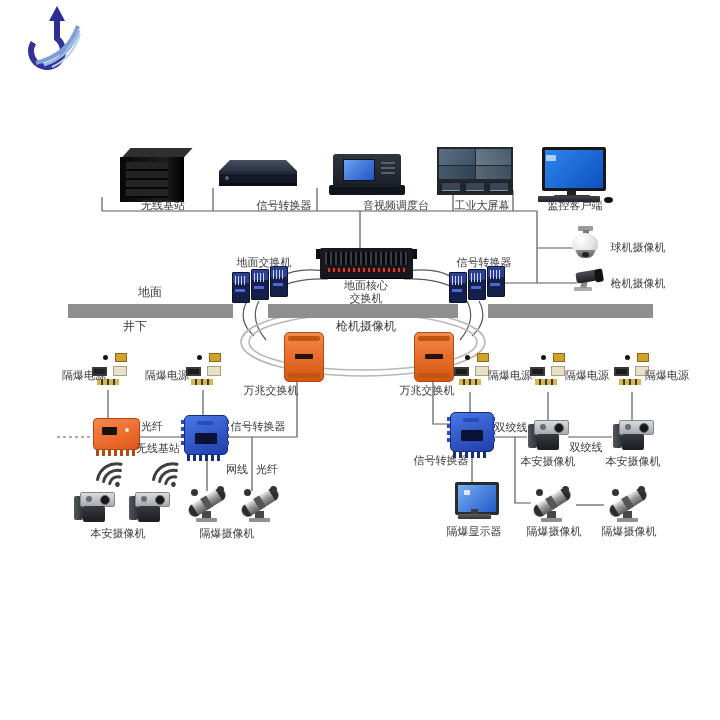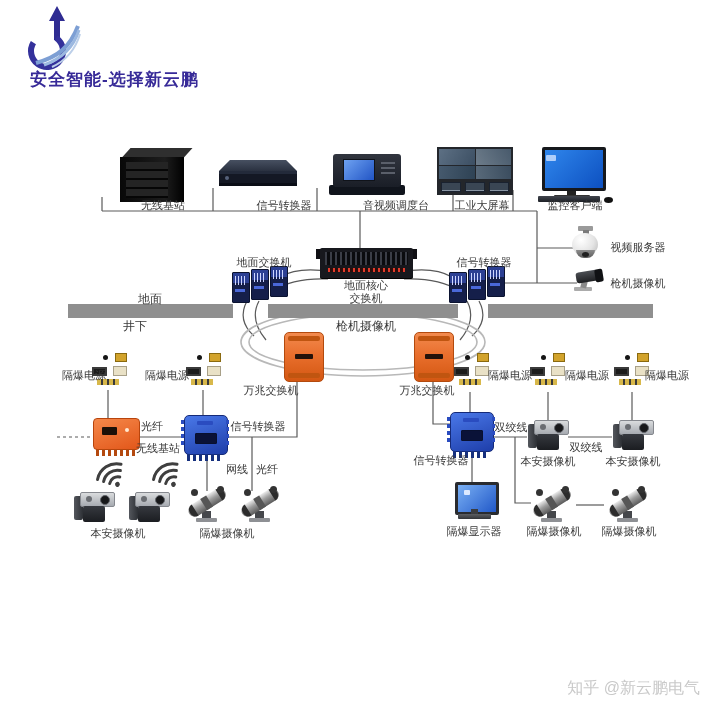--- a/index.html
+++ b/index.html
@@ -170,21 +170,20 @@
     </g>
   </svg>
 
   <svg style="position:absolute;left:20px;top:4px;z-index:5" width="72" height="72" viewBox="0 0 72 72">
     <path d="M37,2 L45,17 L40,17 L40,36 L34,36 L34,17 L29,17 Z" fill="#2f2c92"></path>
     <circle cx="27" cy="47" r="16" stroke="#34319b" stroke-width="6" fill="none" stroke-dasharray="74 27" transform="rotate(-55 27 47)"></circle>
     <path d="M58,22 C50,43 38,53 16,59" stroke="#7d9fd4" stroke-width="4" fill="none"></path>
     <path d="M59,26 C53,45 41,55 24,61" stroke="#9bb8e0" stroke-width="3" fill="none"></path>
     <path d="M60,30 C55,47 45,57 32,63" stroke="#bccfe9" stroke-width="2" fill="none"></path>
   </svg>
-  <div class="slogan" style="left:30px;top:68px">安全智能-选择新云鹏</div>
 
 
   <div class="bar" style="left:68px;top:304px;width:165px"></div>
   <div class="bar" style="left:268px;top:304px;width:190px"></div>
   <div class="bar" style="left:488px;top:304px;width:165px"></div>
 
   <div class="dev" style="left:116px;top:148px;width:84px;height:54px">
     <div class="nas-top"></div>
     <div class="nas-body"></div>
     <div class="nas-bays"></div>
@@ -439,24 +438,24 @@
   <span class="lbl" style="left:163px;top:199px">无线基站</span>
   <span class="lbl" style="left:284px;top:199px">信号转换器</span>
   <span class="lbl" style="left:396px;top:199px">音视频调度台</span>
   <span class="lbl" style="left:482px;top:199px">工业大屏幕</span>
   <span class="lbl" style="left:575px;top:199px">监控客户端</span>
 
   <span class="lbl" style="left:264px;top:256px">地面交换机</span>
   <span class="lbl" style="left:484px;top:256px">信号转换器</span>
   <span class="lbl" style="left:366px;top:279px">地面核心</span>
   <span class="lbl" style="left:366px;top:292px">交换机</span>
-  <span class="lbl" style="left:638px;top:241px">视频服务器</span>
+  <span class="lbl" style="left:638px;top:241px">球机摄像机</span>
   <span class="lbl" style="left:638px;top:277px">枪机摄像机</span>
 
-  <span class="lbl lg" style="left:150px;top:293px">地面</span>
+  <span class="lbl lg" style="left:150px;top:286px">地面</span>
   <span class="lbl lg" style="left:135px;top:320px">井下</span>
   <span class="lbl lg" style="left:366px;top:320px">枪机摄像机</span>
 
   <span class="lbl" style="left:271px;top:384px">万兆交换机</span>
   <span class="lbl" style="left:427px;top:384px">万兆交换机</span>
 
   <span class="lbl" style="left:84px;top:369px">隔爆电源</span>
   <span class="lbl" style="left:167px;top:369px">隔爆电源</span>
   <span class="lbl" style="left:510px;top:369px">隔爆电源</span>
   <span class="lbl" style="left:587px;top:369px">隔爆电源</span>
@@ -473,14 +472,13 @@
   <span class="lbl" style="left:586px;top:441px">双绞线</span>
 
   <span class="lbl" style="left:118px;top:527px">本安摄像机</span>
   <span class="lbl" style="left:227px;top:527px">隔爆摄像机</span>
   <span class="lbl" style="left:548px;top:455px">本安摄像机</span>
   <span class="lbl" style="left:633px;top:455px">本安摄像机</span>
   <span class="lbl" style="left:474px;top:525px">隔爆显示器</span>
   <span class="lbl" style="left:554px;top:525px">隔爆摄像机</span>
   <span class="lbl" style="left:629px;top:525px">隔爆摄像机</span>
 
-  <div class="watermark" style="left:700px;top:678px">知乎 @新云鹏电气</div>
 </div>
 
 </body></html>

